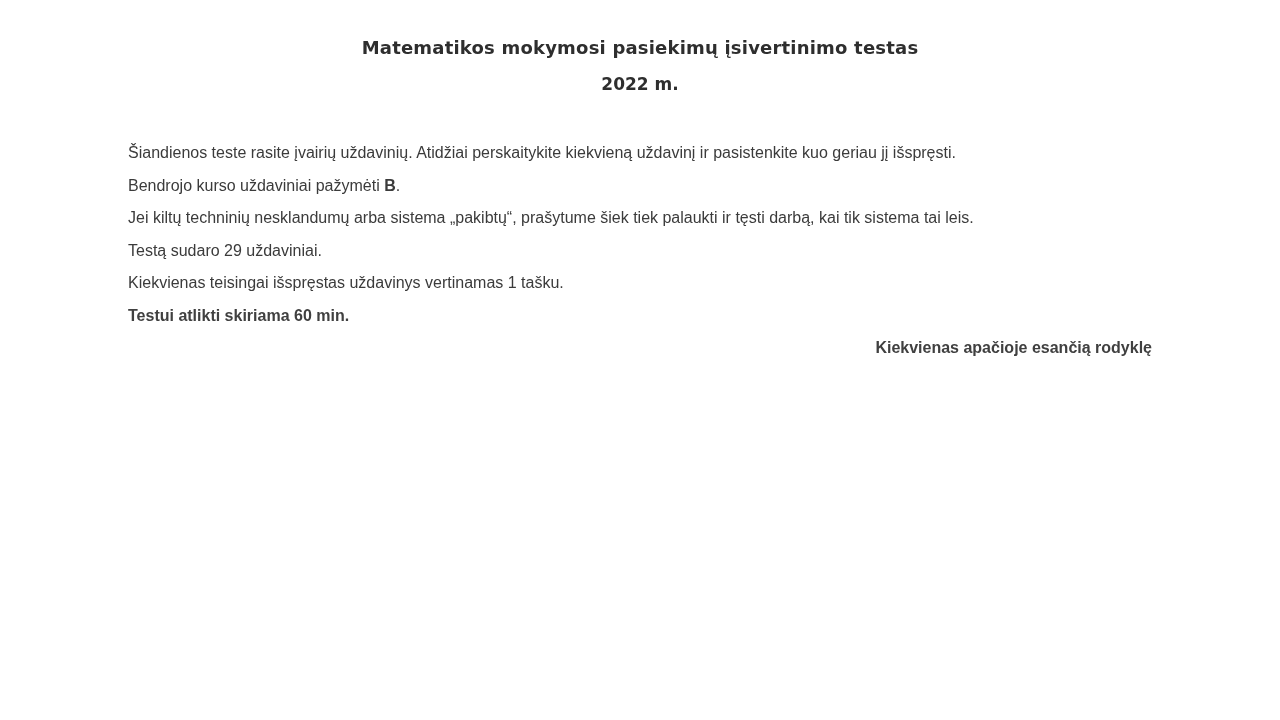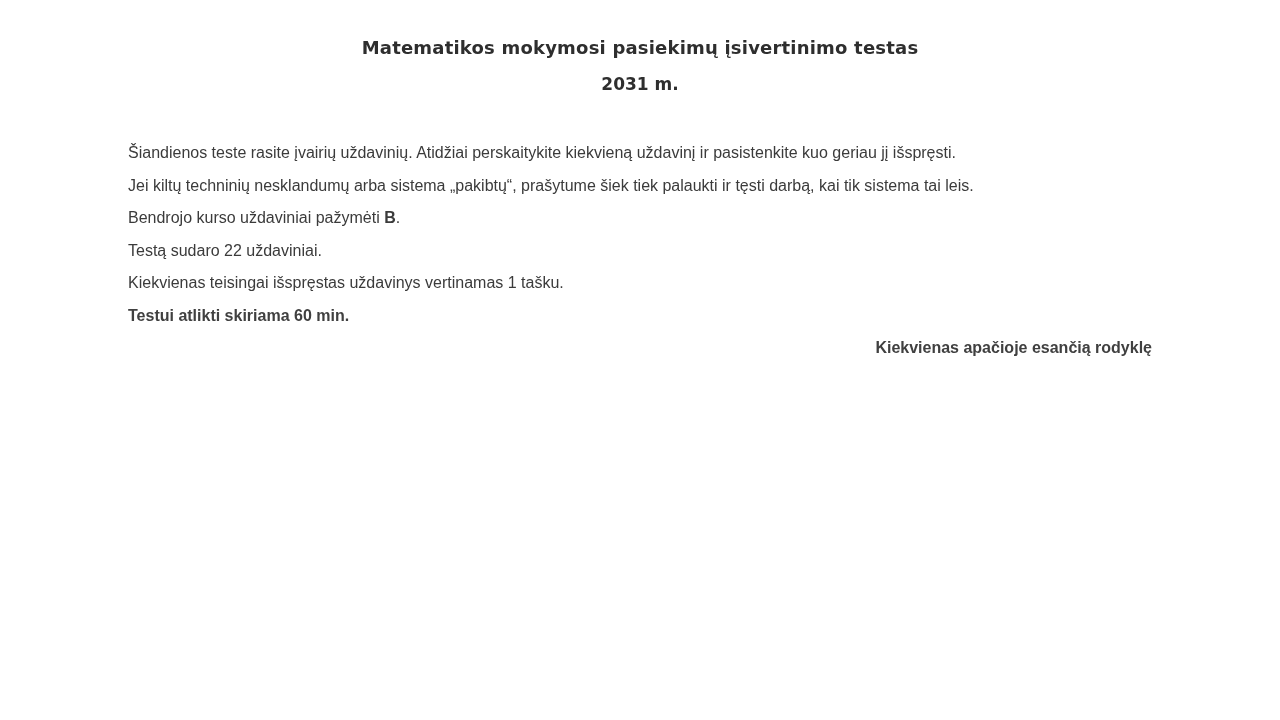--- a/index.html
+++ b/index.html
@@ -54,31 +54,31 @@
 </head>
 <body>
 
 <div class="page">
   <div class="content">
 
     <header class="test-header">
       <h1 class="test-title">
         <span class="title-line">Matematikos mokymosi pasiekimų įsivertinimo testas</span>
       </h1>
-      <div class="test-year">2031 m.</div>
+      <div class="test-year">2022 m.</div>
     </header>
 
     <section class="instructions">
       <p>Šiandienos teste rasite įvairių uždavinių. Atidžiai perskaitykite kiekvieną uždavinį ir pasistenkite kuo geriau jį išspręsti.</p>
 
+      <p><span>Bendrojo kurso uždaviniai pažymėti </span><strong>B</strong><span>.</span></p>
+
       <p>Jei kiltų techninių nesklandumų arba sistema „pakibtų“, prašytume šiek tiek palaukti ir tęsti darbą, kai tik sistema tai leis.</p>
 
-      <p><span>Bendrojo kurso uždaviniai pažymėti </span><strong>B</strong><span>.</span></p>
-
-      <p>Testą sudaro 22 uždaviniai.</p>
+      <p>Testą sudaro 29 uždaviniai.</p>
 
       <p>Kiekvienas teisingai išspręstas uždavinys vertinamas 1 tašku.</p>
 
       <p class="bold">Testui atlikti skiriama 60 min.</p>
 
       <p class="bold right">Kiekvienas apačioje esančią rodyklę</p>
     </section>
 
   </div>
 </div>

